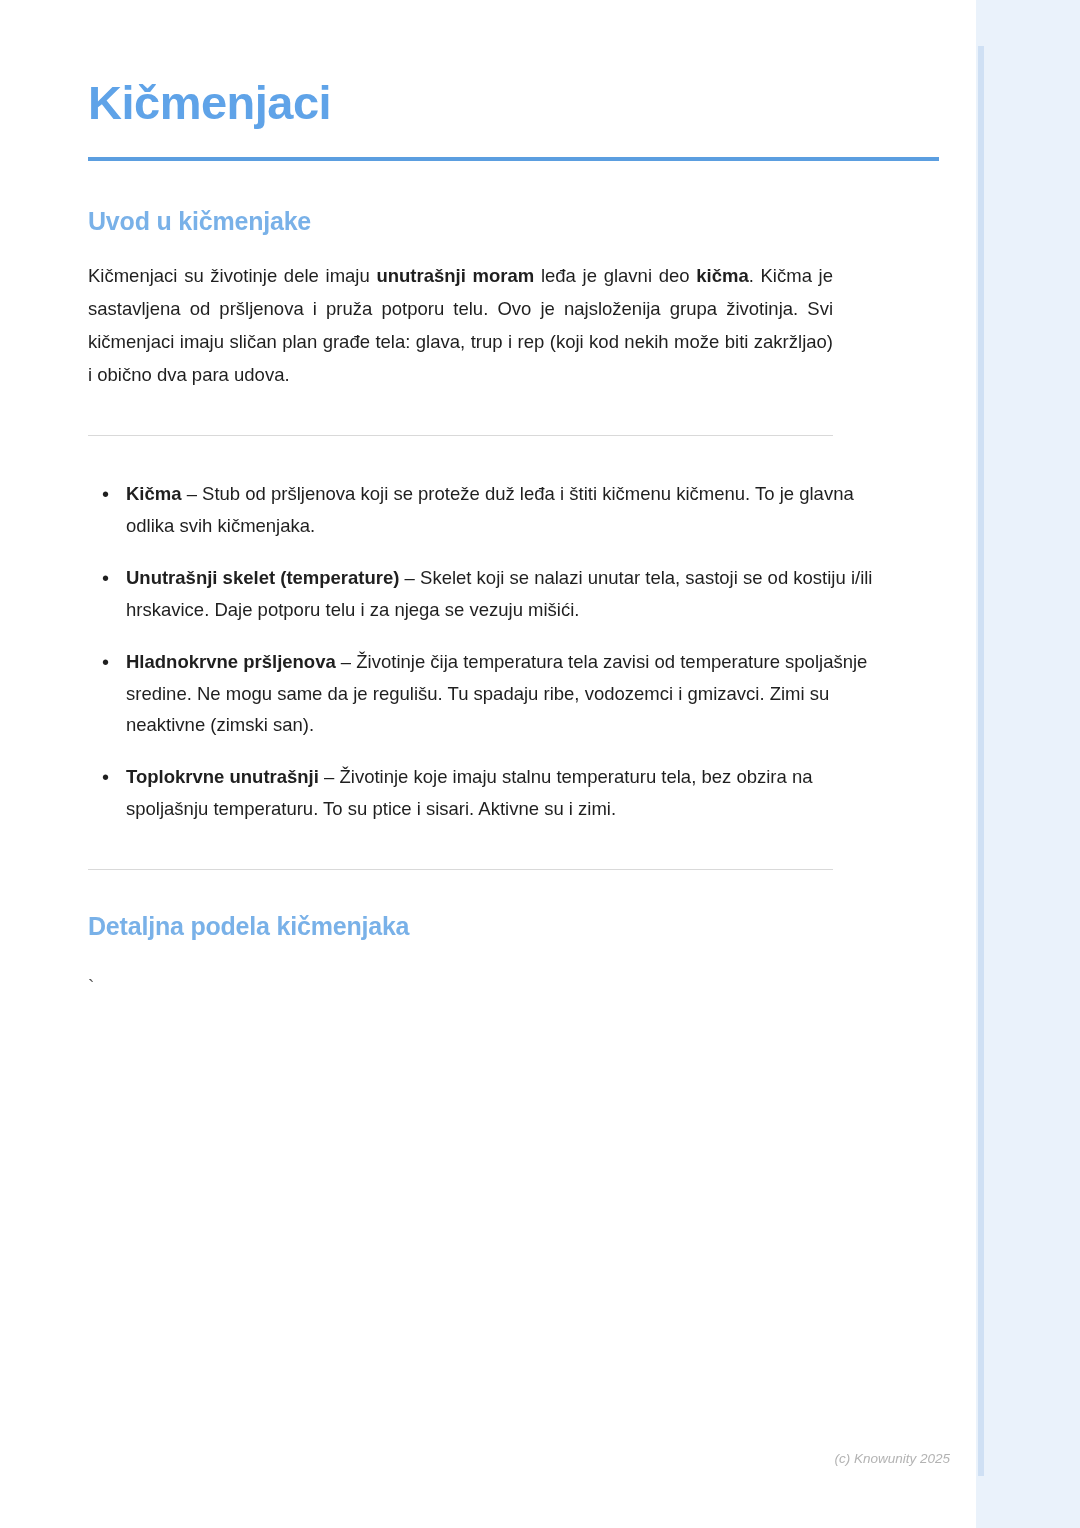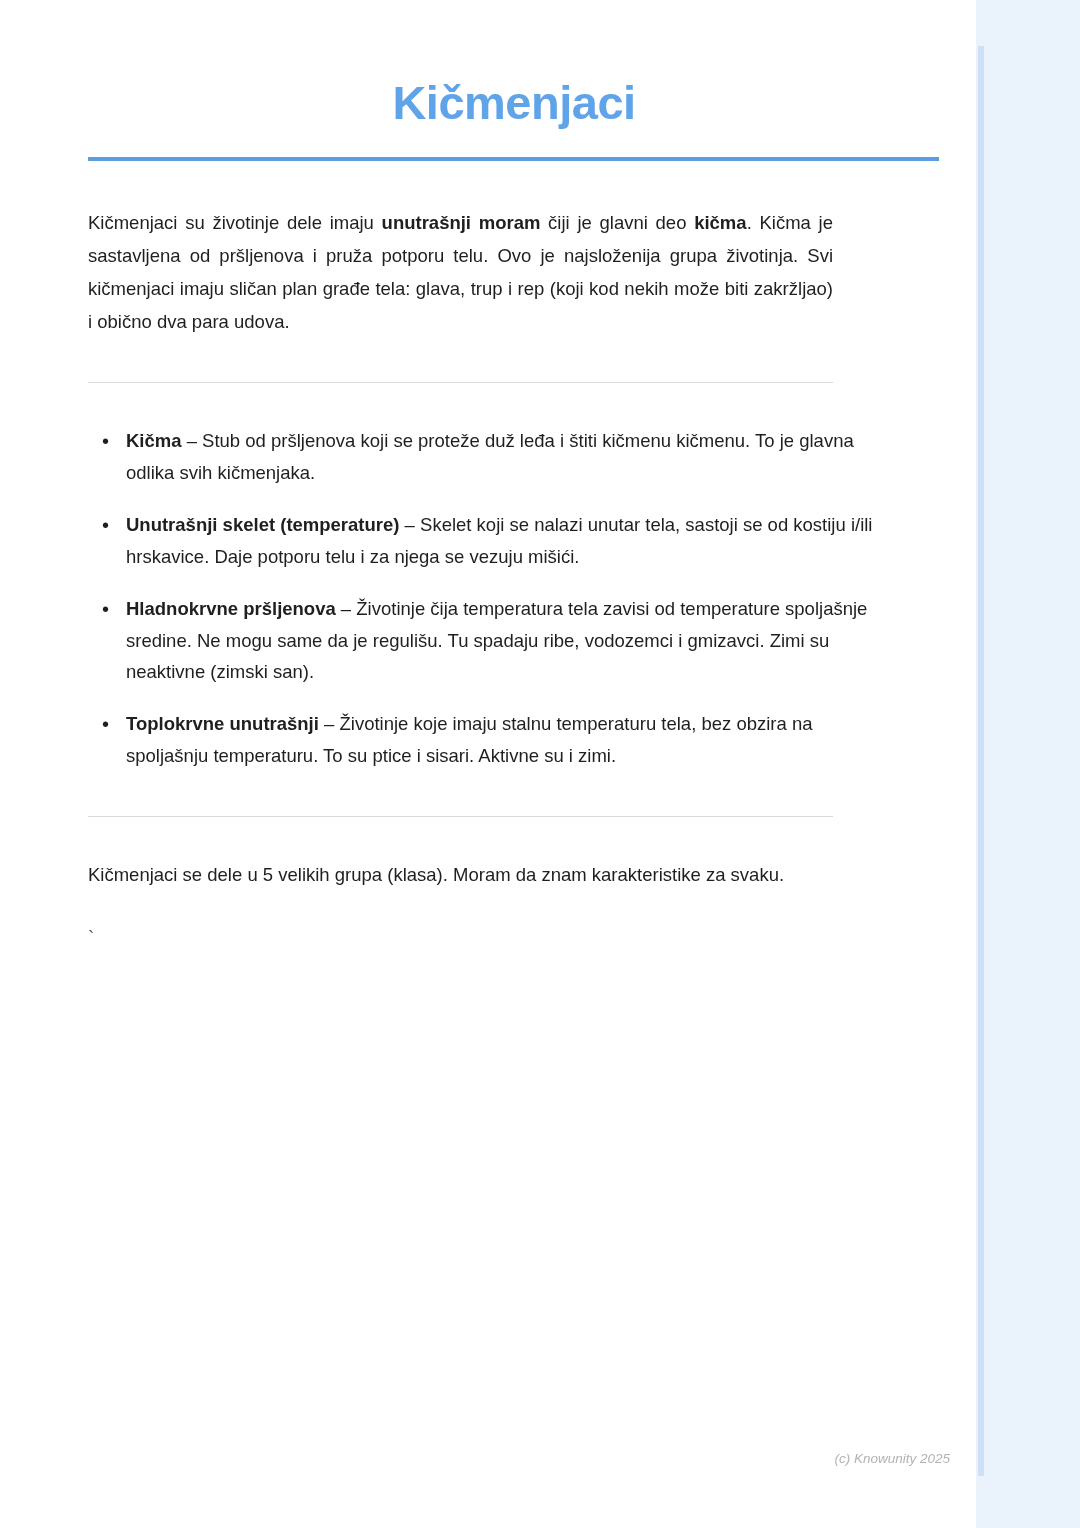--- a/index.html
+++ b/index.html
@@ -42,21 +42,20 @@
     box-sizing: content-box;
   }
 
   .doc-title {
     font-size: 47px;
     line-height: 1.08;
     font-weight: 700;
     color: #5fa3e8;
     letter-spacing: -0.5px;
     margin: 0 0 28px 0;
-    text-align: center;
   }
 
   .title-rule {
     width: 851px;
     height: 4px;
     background: #5b9ee0;
     margin-bottom: 46px;
   }
 
   h2.section-heading {
@@ -136,22 +135,23 @@
 <body>
 
 <div class="right-strip"></div>
 <div class="right-strip-line"></div>
 
 <div class="page">
 
   <h1 class="doc-title">Kičmenjaci</h1>
   <div class="title-rule"></div>
 
+  <h2 class="section-heading">Uvod u kičmenjake</h2>
   <p class="body-text">
-    <span>Kičmenjaci su životinje dele imaju </span><strong>unutrašnji moram</strong><span> čiji je glavni deo </span><strong>kičma</strong><span>. Kičma je sastavljena od pršljenova i pruža potporu telu. Ovo je najsloženija grupa životinja. Svi kičmenjaci imaju sličan plan građe tela: glava, trup i rep (koji kod nekih može biti zakržljao) i obično dva para udova.</span>
+    <span>Kičmenjaci su životinje dele imaju </span><strong>unutrašnji moram</strong><span> leđa je glavni deo </span><strong>kičma</strong><span>. Kičma je sastavljena od pršljenova i pruža potporu telu. Ovo je najsloženija grupa životinja. Svi kičmenjaci imaju sličan plan građe tela: glava, trup i rep (koji kod nekih može biti zakržljao) i obično dva para udova.</span>
   </p>
 
   <div class="divider"></div>
 
   <ul class="term-list">
     <li>
       <span class="bullet">•</span>
       <span class="term-name">Kičma</span><span> – Stub od pršljenova koji se proteže duž leđa i štiti kičmenu kičmenu. To je glavna odlika svih kičmenjaka.</span>
     </li>
     <li>
@@ -163,18 +163,18 @@
       <span class="term-name">Hladnokrvne pršljenova</span><span> – Životinje čija temperatura tela zavisi od temperature spoljašnje sredine. Ne mogu same da je regulišu. Tu spadaju ribe, vodozemci i gmizavci. Zimi su neaktivne (zimski san).</span>
     </li>
     <li>
       <span class="bullet">•</span>
       <span class="term-name">Toplokrvne unutrašnji</span><span> – Životinje koje imaju stalnu temperaturu tela, bez obzira na spoljašnju temperaturu. To su ptice i sisari. Aktivne su i zimi.</span>
     </li>
   </ul>
 
   <div class="divider"></div>
 
-  <p class="body-text narrow">Kičmenjaci se dele u 5 velikih grupa (klasa). Moram da znam karakteristike za svaku.</p>
+  <h2 class="section-heading">Detaljna podela kičmenjaka</h2>
   <p class="backtick">`</p>
 
 </div>
 
 <div class="footer-credit">(c) Knowunity 2025</div>
 
 </body></html>

